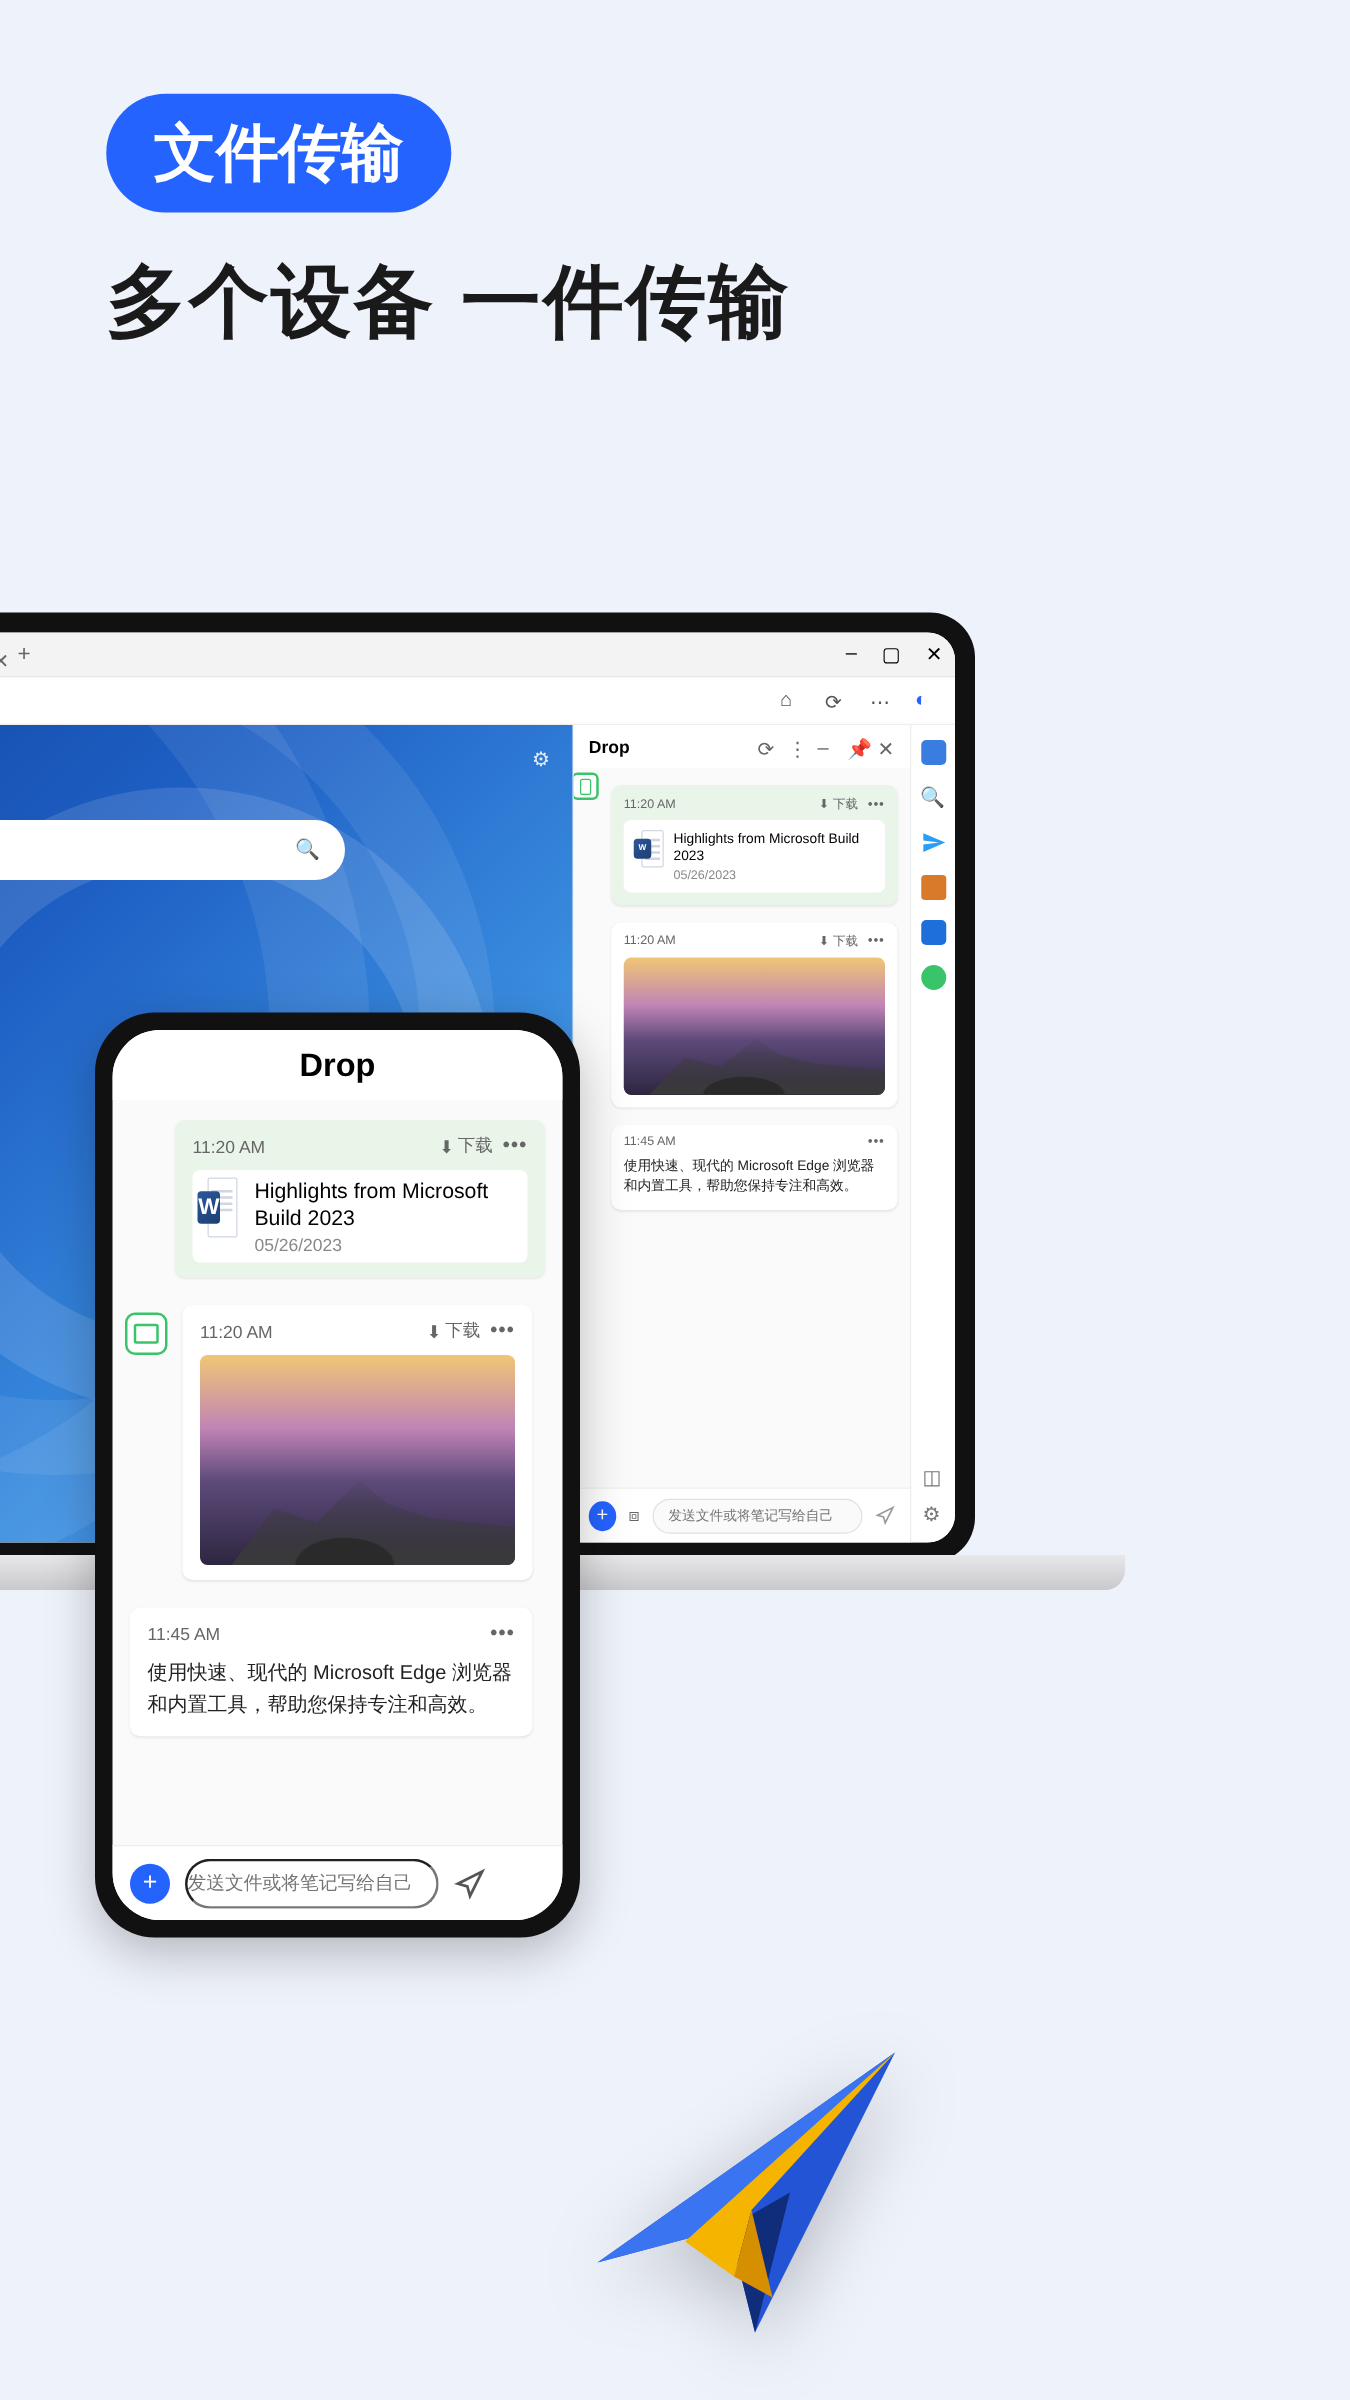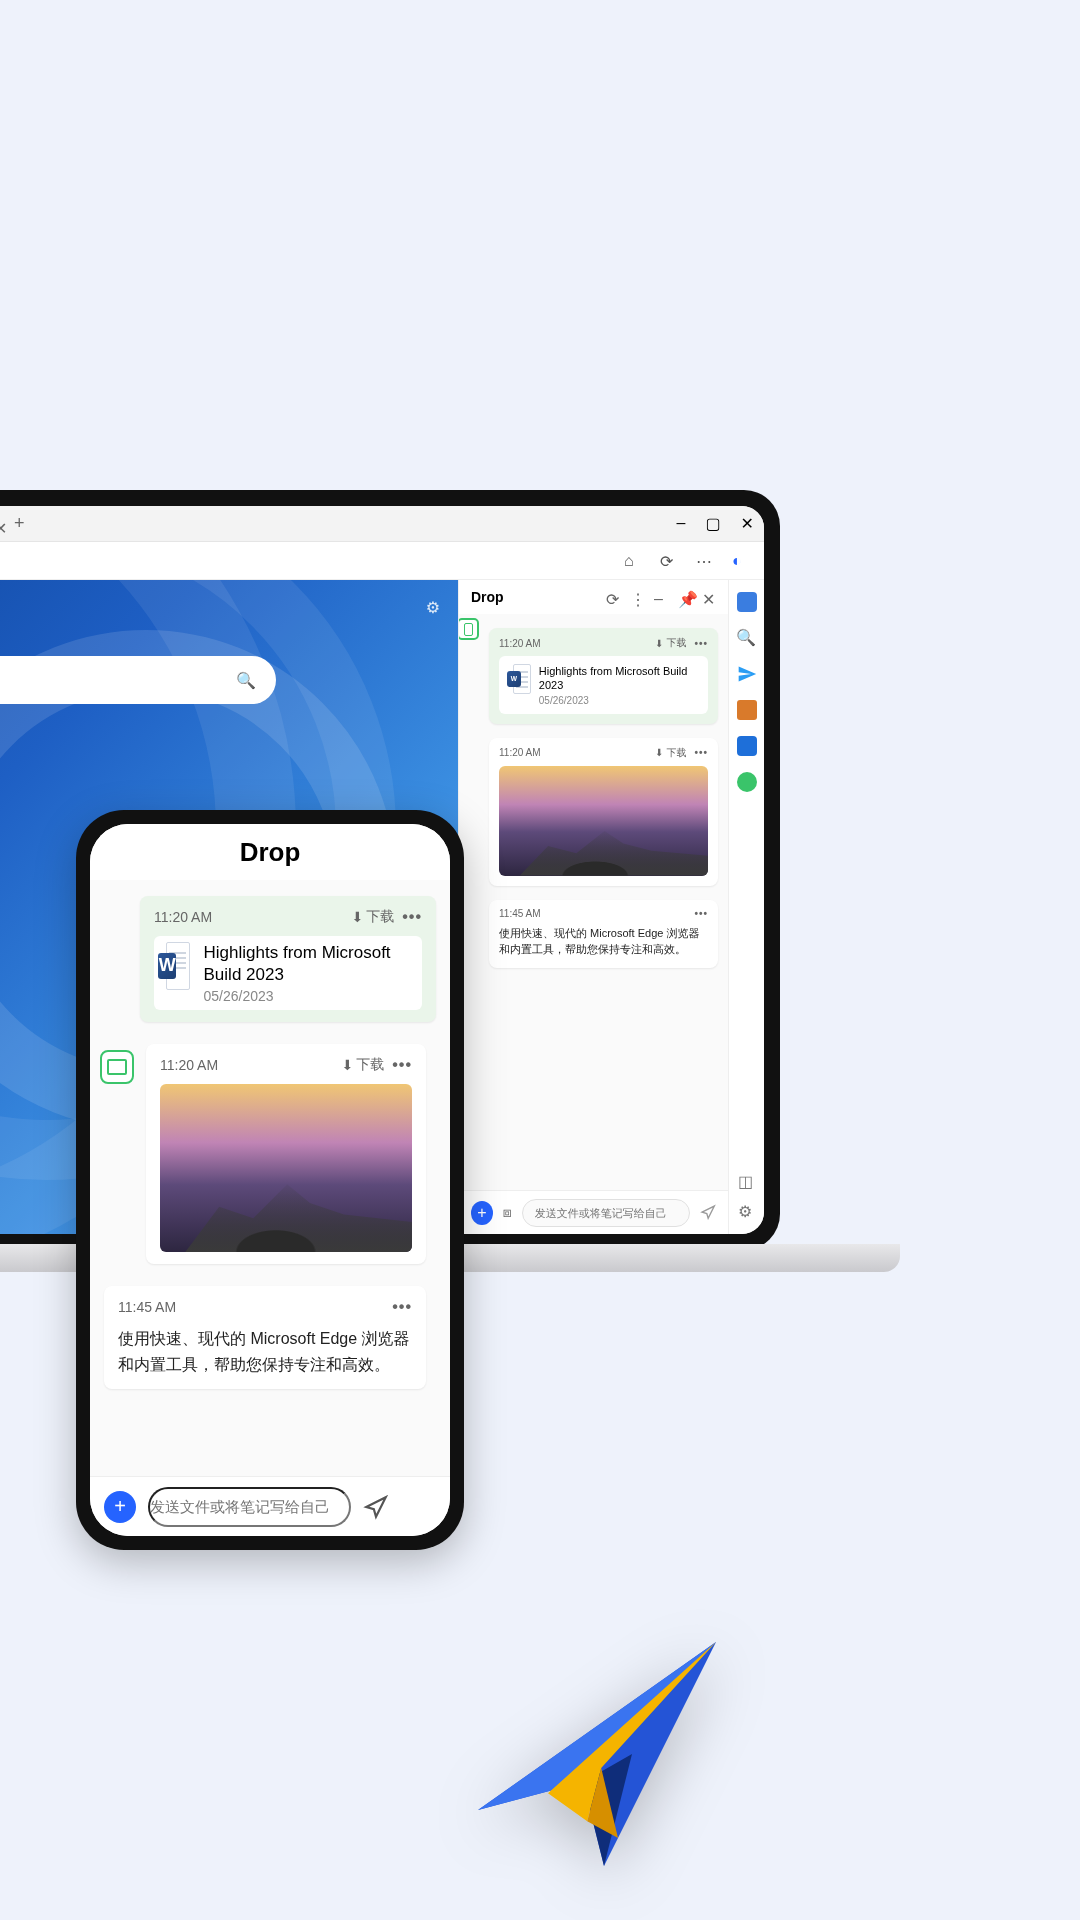--- a/index.html
+++ b/index.html
@@ -101,20 +101,22 @@
 .word-icon .page { position: absolute; inset: 0 0 0 25%; background: #fff; border: 1px solid #d0d7e2; border-radius: 2px; }
 .word-icon .page::before { content: ""; position: absolute; top: 20%; left: 10%; right: 10%; height: 2px; background: #cfd6e0; box-shadow: 0 5px 0 #cfd6e0, 0 10px 0 #cfd6e0, 0 15px 0 #cfd6e0; }
 .word-icon .badge { position: absolute; left: 0; top: 22%; width: 58%; height: 56%; background: linear-gradient(135deg, #2b579a, #1e3f73); border-radius: 3px; color: #fff; display: flex; align-items: center; justify-content: center; font-weight: 700; font-size: 60%; }
 
 .lap-deck { position:absolute; top:1244px; left:-500px; width:1400px; height:28px; background:linear-gradient(180deg,#e8e8ea,#c9c9cd); border-radius:0 0 16px 16px; z-index:1; }
 </style>
 </head>
 <body>
 
 <div class="hero">
+  <div class="pill">文件传输</div>
+  <div class="headline">多个设备 一件传输</div>
 </div>
 
 <div class="laptop">
   <div class="laptop-screen">
 
     <div class="browser-top">
       <span class="tab-close">✕</span>
       <span class="newtab">+</span>
       <div class="wctrls">
         <span>–</span>

